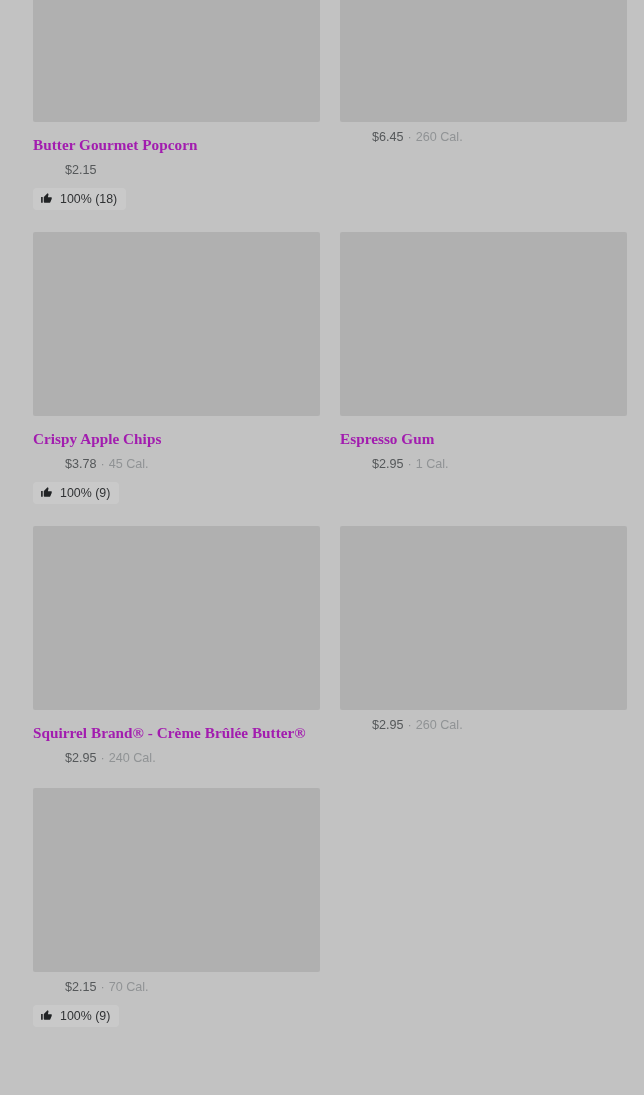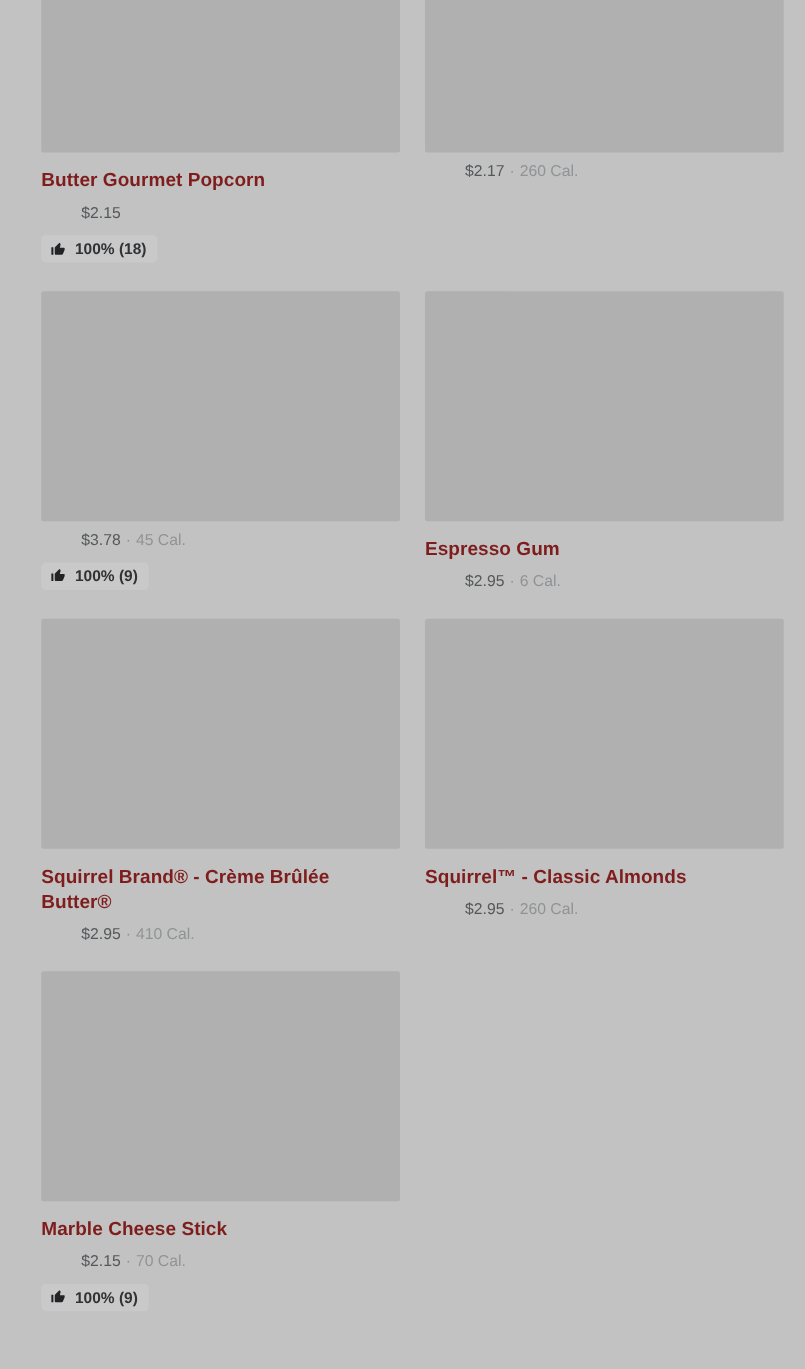--- a/index.html
+++ b/index.html
@@ -38,24 +38,25 @@
     height: 184px;
     background: #b0b0b0;
     border-radius: 2px;
     display: block;
   }
 
   .product-title {
     font-size: 15.2px;
     line-height: 20px;
     font-weight: 600;
-    color: #7f1d1d;
+    color: #a21caf;
     margin-top: 13px;
     letter-spacing: 0.05px;
     max-width: 280px;
+    font-family: Liberation Serif, serif;
   }
 
   .product-meta {
     font-size: 12.6px;
     line-height: 16px;
     color: #5c5f61;
     margin-top: 7px;
     display: flex;
     align-items: baseline;
     gap: 0px;
@@ -71,30 +72,28 @@
     margin: 0 4px;
   }
 
   .meta-cal {
     color: #909395;
     text-align: right;
   }
 
   .rating-badge {
     display: inline-flex;
-    align-items: center;
     gap: 7px;
     margin-top: 10px;
     padding: 4px 9px 4px 7px;
     background: rgba(255, 255, 255, 0.13);
     border-radius: 4px;
     font-size: 12.4px;
     line-height: 14px;
     color: #303234;
-    font-weight: bold;
   }
 
   .thumb-icon {
     width: 13px;
     height: 13px;
     display: inline-block;
     flex: 0 0 auto;
     position: relative;
     top: 0px;
   }
@@ -120,65 +119,64 @@
         <span class="thumb-icon">
           <svg viewBox="0 0 24 24" aria-hidden="true">
             <path d="M2 20h3V9H2v11zm19.5-10.5h-6.9l1-4.8.03-.33c0-.41-.17-.79-.44-1.06L13.9 2.3 7.6 8.6c-.37.37-.6.88-.6 1.44V18c0 1.1.9 2 2 2h8.2c.83 0 1.54-.5 1.84-1.22l2.5-5.83c.07-.19.11-.39.11-.6V10.5c0-.83-.67-1-1.15-1z"></path>
           </svg>
         </span>
         <span class="rating-text">100% (18)</span>
       </div></div>
     <div class="product-card">
       <div class="product-thumb"></div>
       <div class="product-meta">
-        <span class="meta-price">$2.17</span>
+        <span class="meta-price">$6.45</span>
         <span class="meta-sep">·</span>
         <span class="meta-cal">260 Cal.</span>
       </div>
     </div>
-    <div class="product-card"><div class="product-thumb"></div><div class="product-meta">
+    <div class="product-card"><div class="product-thumb"></div><div class="product-title">Crispy Apple Chips</div><div class="product-meta">
         <span class="meta-price">$3.78</span>
         <span class="meta-sep">·</span>
         <span class="meta-cal">45 Cal.</span>
       </div><div class="rating-badge">
         <span class="thumb-icon">
           <svg viewBox="0 0 24 24" aria-hidden="true">
             <path d="M2 20h3V9H2v11zm19.5-10.5h-6.9l1-4.8.03-.33c0-.41-.17-.79-.44-1.06L13.9 2.3 7.6 8.6c-.37.37-.6.88-.6 1.44V18c0 1.1.9 2 2 2h8.2c.83 0 1.54-.5 1.84-1.22l2.5-5.83c.07-.19.11-.39.11-.6V10.5c0-.83-.67-1-1.15-1z"></path>
           </svg>
         </span>
         <span class="rating-text">100% (9)</span>
       </div></div>
     <div class="product-card">
       <div class="product-thumb"></div>
       <div class="product-title">Espresso Gum</div>
       <div class="product-meta">
         <span class="meta-price">$2.95</span>
         <span class="meta-sep">·</span>
-        <span class="meta-cal">6 Cal.</span>
+        <span class="meta-cal">1 Cal.</span>
       </div>
     </div>
     <div class="product-card">
       <div class="product-thumb"></div>
       <div class="product-title">Squirrel Brand® - Crème Brûlée Butter®</div>
       <div class="product-meta">
         <span class="meta-price">$2.95</span>
         <span class="meta-sep">·</span>
-        <span class="meta-cal">410 Cal.</span>
+        <span class="meta-cal">240 Cal.</span>
       </div>
     </div>
     <div class="product-card">
       <div class="product-thumb"></div>
-      <div class="product-title">Squirrel™ - Classic Almonds</div>
       <div class="product-meta">
         <span class="meta-price">$2.95</span>
         <span class="meta-sep">·</span>
         <span class="meta-cal">260 Cal.</span>
       </div>
     </div>
-    <div class="product-card"><div class="product-thumb"></div><div class="product-title">Marble Cheese Stick</div><div class="product-meta">
+    <div class="product-card"><div class="product-thumb"></div><div class="product-meta">
         <span class="meta-price">$2.15</span>
         <span class="meta-sep">·</span>
         <span class="meta-cal">70 Cal.</span>
       </div><div class="rating-badge">
         <span class="thumb-icon">
           <svg viewBox="0 0 24 24" aria-hidden="true">
             <path d="M2 20h3V9H2v11zm19.5-10.5h-6.9l1-4.8.03-.33c0-.41-.17-.79-.44-1.06L13.9 2.3 7.6 8.6c-.37.37-.6.88-.6 1.44V18c0 1.1.9 2 2 2h8.2c.83 0 1.54-.5 1.84-1.22l2.5-5.83c.07-.19.11-.39.11-.6V10.5c0-.83-.67-1-1.15-1z"></path>
           </svg>
         </span>
         <span class="rating-text">100% (9)</span>

